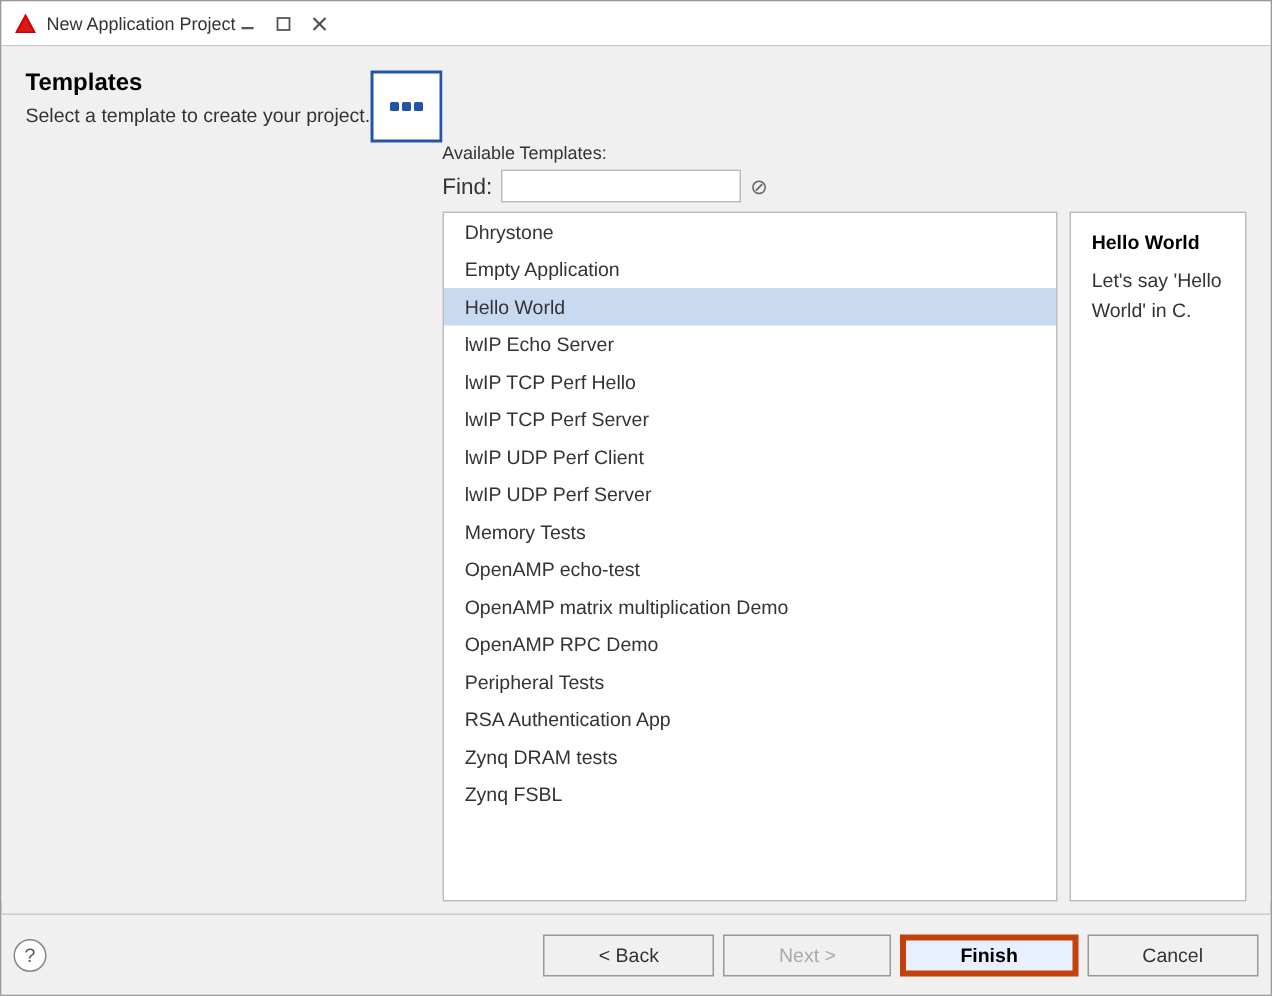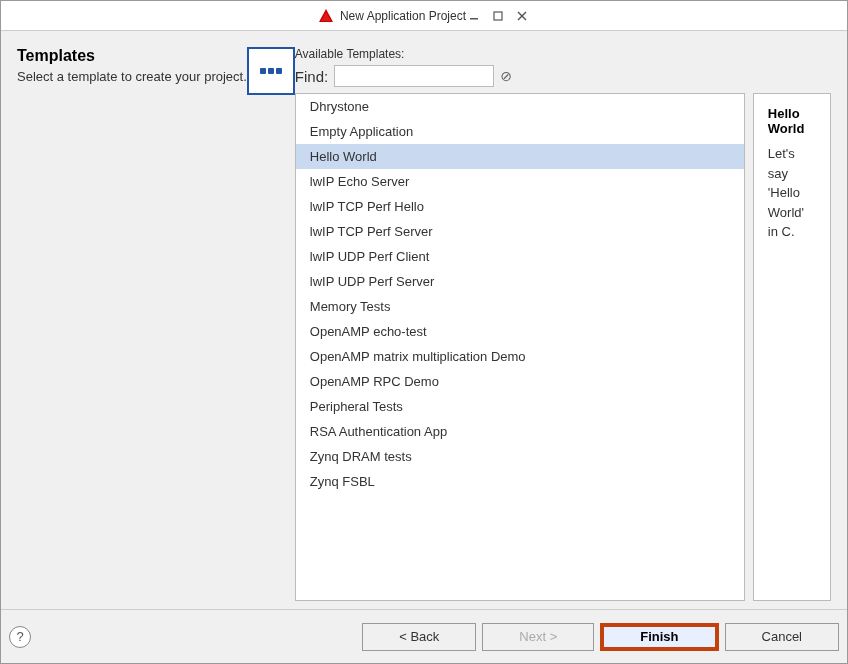--- a/index.html
+++ b/index.html
@@ -21,21 +21,21 @@
       flex-direction: column;
     }
 
     .title-bar {
       background: #fff;
       border-bottom: 1px solid #ccc;
       height: 30px;
       display: flex;
       align-items: center;
       padding: 0 8px;
-      justify-content: center;
+      justify-content: flex-start;
       flex-shrink: 0;
     }
 
     .title-bar-left {
       display: flex;
       align-items: center;
       gap: 6px;
     }
 
     .title-bar-logo {
@@ -121,20 +121,21 @@
       flex: 1;
       display: flex;
       flex-direction: column;
     }
 
     .templates-label {
       font-size: 12px;
       color: #333;
       margin-bottom: 4px;
       font-weight: normal;
+      margin-top: 48px;
     }
 
     .find-row {
       display: flex;
       align-items: center;
       gap: 6px;
       margin-bottom: 6px;
     }
 
     .find-label {
@@ -158,21 +159,21 @@
       cursor: pointer;
     }
 
     .panels-row {
       display: flex;
       flex: 1;
       gap: 8px;
     }
 
     .left-panel {
-      width: 450px;
+      width: 410px;
       flex-shrink: 0;
       border: 1px solid #bbb;
       background: #fff;
       overflow-y: auto;
     }
 
     .template-item {
       padding: 5px 14px;
       font-size: 13px;
       color: #333;

